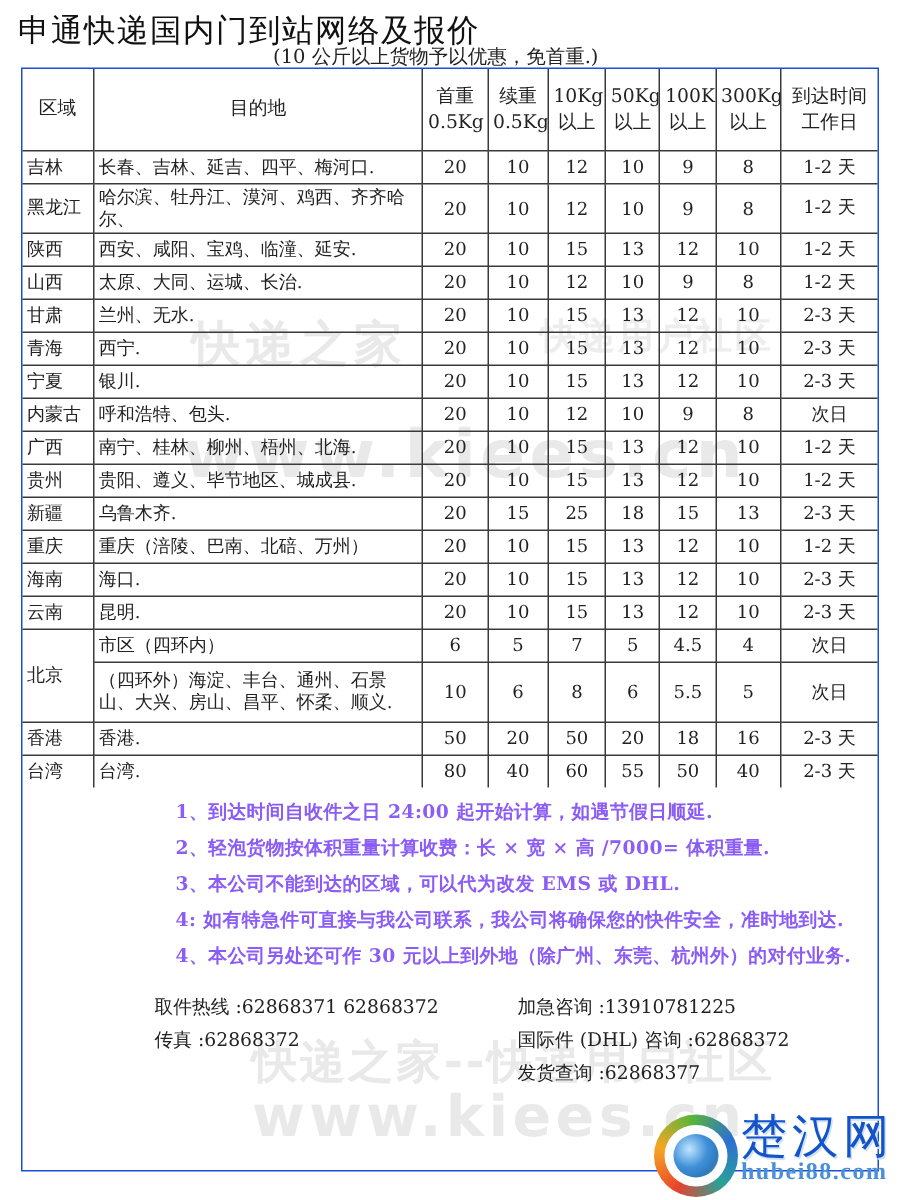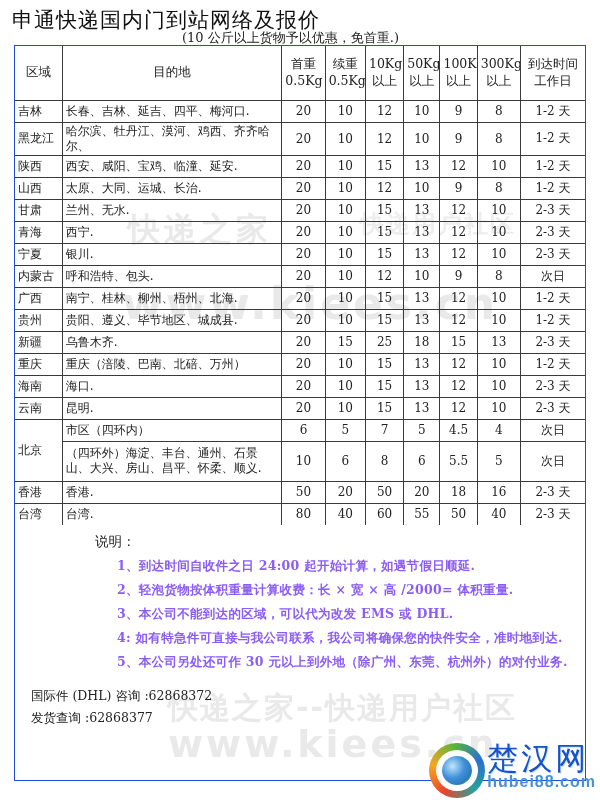--- a/index.html
+++ b/index.html
@@ -73,22 +73,22 @@
     border-radius:50%;
     background:radial-gradient(circle at 35% 35%, #bfe6ff 0%, #3f8fd8 45%, #2f7bc0 70%, #58b53a 100%);
   }
   .logo-text { margin-left:2px; }
   .logo-name {
     font-family:"DejaVu Sans","Liberation Sans",sans-serif;
     font-weight:normal; font-size:31px; line-height:30px; letter-spacing:3px; color:#1553c9;
     text-shadow:1px 1px 0 #cfe2f7;
   }
   .logo-domain {
-    font-family:Liberation Sans, sans-serif;
-    font-weight:bold; font-size:16px; color:#4a90d8; line-height:17px; letter-spacing:1px;text-align:right;
+    font-family:Liberation Serif, serif;
+    font-weight:bold; font-size:16px; color:#4a90d8; line-height:17px; letter-spacing:1px;
   }
 </style>
 </head>
 <body>
 
 <div class="wm wm-mid-brand">快递之家</div>
 <div class="wm wm-mid-suffix">快递用户社区</div>
 <div class="wm wm-mid-url">www.kiees.cn</div>
 <div class="wm wm-bot-brand">快递之家--快递用户社区</div>
 <div class="wm wm-bot-url">www.kiees.cn</div>
@@ -318,30 +318,34 @@
           <td class="num">60</td>
           <td class="num">55</td>
           <td class="num">50</td>
           <td class="num">40</td>
           <td class="time">2-3 天</td>
         </tr>
       </tbody>
   </table>
 
   <div class="notes">
-    <div class="notes-label">说明：</div>
     <div class="note-item">1、到达时间自收件之日 24:00 起开始计算，如遇节假日顺延.</div>
-    <div class="note-item">2、轻泡货物按体积重量计算收费：长 × 宽 × 高 /2000= 体积重量.</div>
+    <div class="note-item">2、轻泡货物按体积重量计算收费：长 × 宽 × 高 /7000= 体积重量.</div>
     <div class="note-item">3、本公司不能到达的区域，可以代为改发 EMS 或 DHL.</div>
     <div class="note-item">4: 如有特急件可直接与我公司联系，我公司将确保您的快件安全，准时地到达.</div>
-    <div class="note-item">5、本公司另处还可作 30 元以上到外地（除广州、东莞、杭州外）的对付业务.</div>
+    <div class="note-item">4、本公司另处还可作 30 元以上到外地（除广州、东莞、杭州外）的对付业务.</div>
   </div>
 
   <div class="contacts">
+    <div class="col-left">
+      <div class="contact-line">取件热线 :62868371 62868372</div>
+      <div class="contact-line">传真 :62868372</div>
+    </div>
     <div class="col-right">
+      <div class="contact-line">加急咨询 :13910781225</div>
       <div class="contact-line">国际件 (DHL) 咨询 :62868372</div>
       <div class="contact-line">发货查询 :62868377</div>
     </div>
   </div>
 
 </div>
 
 <div class="sitelogo">
   <div class="swirl"></div>
   <div class="logo-text">

